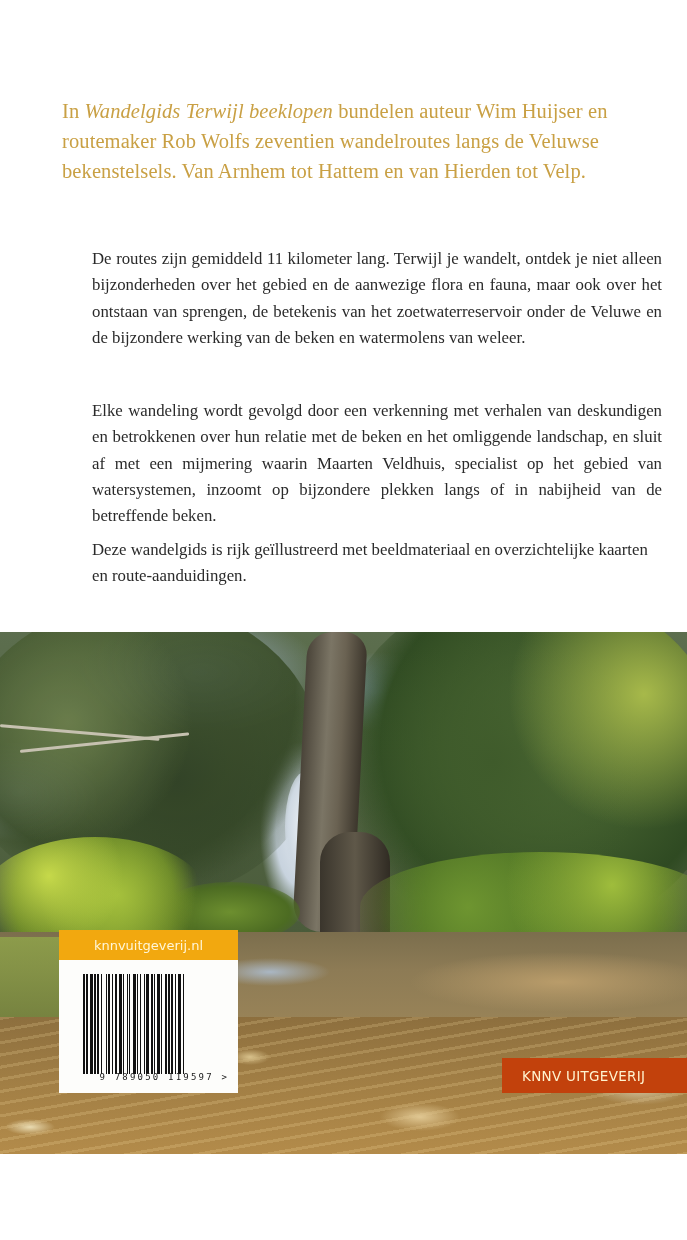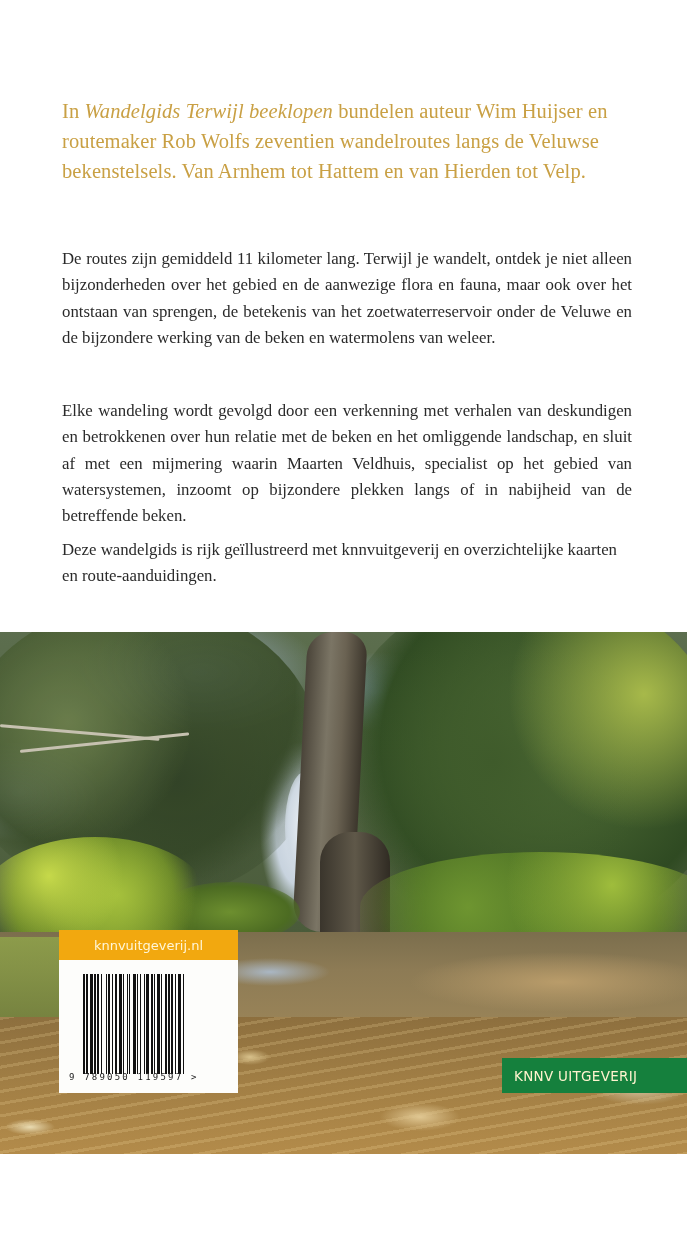--- a/index.html
+++ b/index.html
@@ -15,20 +15,21 @@
       line-height: 30px;
       letter-spacing: 0.1px;
     }
     .intro em { font-style: italic; }
     .body-text {
       color: #2a2a2a;
       font-family: "Liberation Serif", serif;
       font-size: 16.8px;
       line-height: 26.3px;
       text-align: justify;
+      margin-left: 30px;
     }
     .p1 { top: 246px; }
     .p2 { top: 398px; }
     .p3 { top: 537px; text-align: left; }
 
     
     .photo {
       position: absolute; left: 0; top: 632px; width: 687px; height: 522px; overflow: hidden;
       background: #3b4a2a;
     }
@@ -116,53 +117,54 @@
         radial-gradient(ellipse 50px 18px at 640px 70px, #d7c8a6 0%, rgba(215,200,166,0) 100%),
         radial-gradient(ellipse 25px 8px at 30px 110px, #eadcb2 0%, rgba(234,220,178,0) 100%),
         repeating-linear-gradient(170deg, rgba(255,230,170,0.18) 0px, rgba(255,230,170,0.18) 3px, rgba(0,0,0,0) 3px, rgba(0,0,0,0) 12px),
         linear-gradient(#8d6f3e 0%, #a27f45 50%, #b38b4a 100%);
     }
 
     
     .barcode-box {
       position: absolute; left: 59px; top: 930px; width: 179px; height: 163px;
       background: #fdfdfb;
+      text-align: right;
     }
     .barcode-header {
       height: 30px; background: #f2a80f; color: #fff6d8;
       font-family: "DejaVu Sans", sans-serif; font-size: 13px;
       display: flex; align-items: center; justify-content: center;
     }
     .barcode-bars {
       position: absolute; left: 24px; top: 44px; width: 134px; height: 100px;
       display: flex; align-items: stretch;
     }
     .barcode-bars span { display: block; background: #111; }
     .barcode-digits {
       position: absolute; left: 10px; top: 142px; width: 160px;
       font-family: "DejaVu Sans Mono", monospace; font-size: 9px; color: #222;
       letter-spacing: 2.2px; white-space: pre;
     }
 
     
     .publisher-badge {
       position: absolute; left: 502px; top: 1058px; width: 185px; height: 35px;
-      background: #15803d; color: #fff3cf;
+      background: #c2410c; color: #fff3cf;
       font-family: "DejaVu Sans", sans-serif; font-size: 13.5px; letter-spacing: 0.3px;
-      display: flex; align-items: center; padding-left: 12px;
+      display: flex; align-items: center; padding-left: 20px;
     }
   </style>
 </head>
 <body>
 
 <div class="text-block intro"><span>In </span><em>Wandelgids Terwijl beeklopen</em><span> bundelen auteur Wim Huijser en routemaker Rob Wolfs zeventien wandelroutes langs de Veluwse bekenstelsels. Van Arnhem tot Hattem en van Hierden tot Velp.</span></div>
 
 <p class="text-block body-text p1">De routes zijn gemiddeld 11 kilometer lang. Terwijl je wandelt, ontdek je niet alleen bijzonderheden over het gebied en de aanwezige flora en fauna, maar ook over het ontstaan van sprengen, de betekenis van het zoetwaterreservoir onder de Veluwe en de bijzondere werking van de beken en watermolens van weleer.</p>
 <p class="text-block body-text p2">Elke wandeling wordt gevolgd door een verkenning met verhalen van deskundigen en betrokkenen over hun relatie met de beken en het omliggende landschap, en sluit af met een mijmering waarin Maarten Veldhuis, specialist op het gebied van watersystemen, inzoomt op bijzondere plekken langs of in nabijheid van de betreffende beken.</p>
-<p class="text-block body-text p3">Deze wandelgids is rijk geïllustreerd met knnvuitgeverij en overzichtelijke kaarten en route-aanduidingen.</p>
+<p class="text-block body-text p3">Deze wandelgids is rijk geïllustreerd met beeldmateriaal en overzichtelijke kaarten en route-aanduidingen.</p>
 
 <div class="photo">
   <div class="layer sky"></div>
   <div class="layer canopy-left"></div>
   <div class="layer canopy-right"></div>
   <div class="layer sky-gap"></div>
   <div class="layer trunk"></div>
   <div class="layer trunk-base"></div>
   <div class="layer branch b1"></div>
   <div class="layer branch b2"></div>

